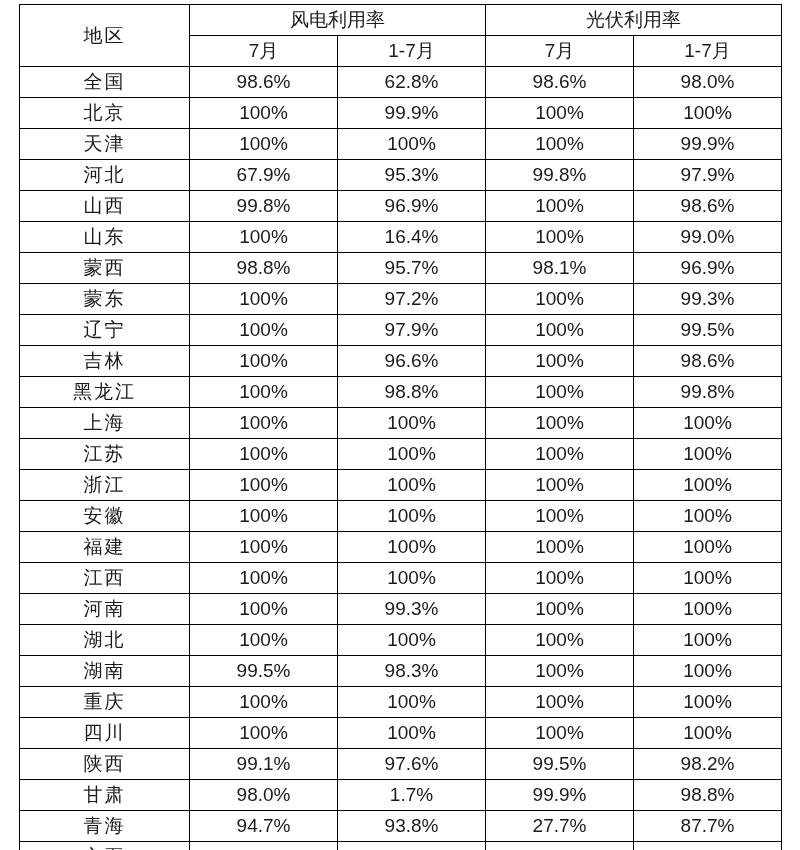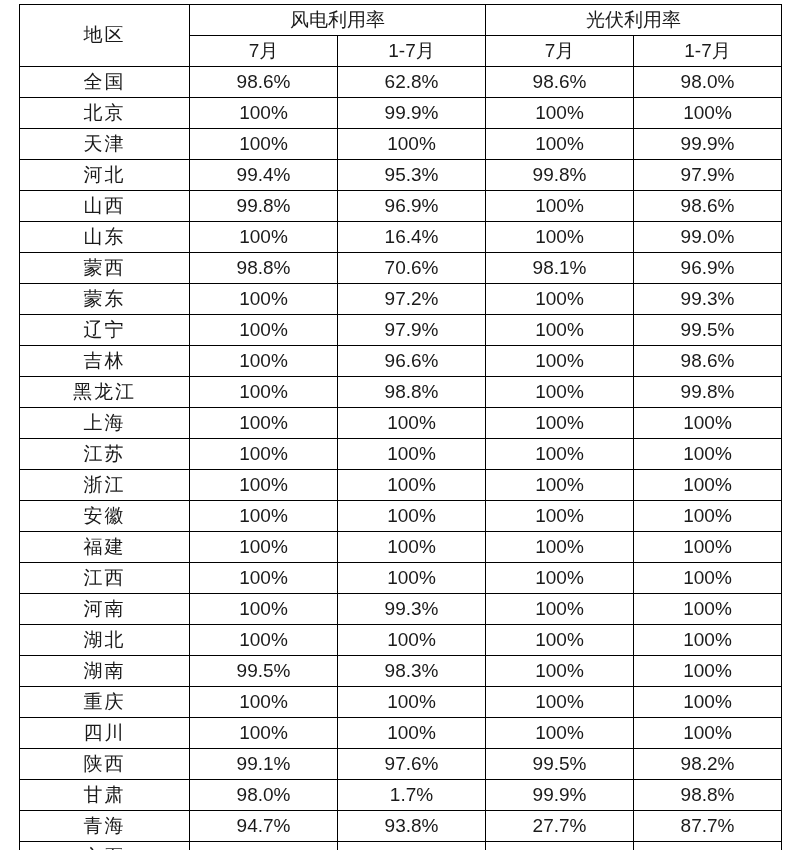--- a/index.html
+++ b/index.html
@@ -49,21 +49,20 @@
     line-height: 30px;
     font-size: 19px;
   }
   .region-cell {
     letter-spacing: 2px;
     margin-top: 18px;
   }
   .corner-cell {
     letter-spacing: 2px;
     font-size: 20px;
-    font-family: Liberation Mono, monospace;
   }
   .val-cell { font-size: 19px; }
 </style>
 </head>
 <body>
 
 <div class="sheet">
   <table class="data-table">
     <colgroup>
       <col class="c-region">
@@ -102,21 +101,21 @@
         </tr>
         <tr>
           <td class="region-cell">天津</td>
           <td class="val-cell">100%</td>
           <td class="val-cell">100%</td>
           <td class="val-cell">100%</td>
           <td class="val-cell">99.9%</td>
         </tr>
         <tr>
           <td class="region-cell">河北</td>
-          <td class="val-cell">99.4%</td>
+          <td class="val-cell">67.9%</td>
           <td class="val-cell">95.3%</td>
           <td class="val-cell">99.8%</td>
           <td class="val-cell">97.9%</td>
         </tr>
         <tr>
           <td class="region-cell">山西</td>
           <td class="val-cell">99.8%</td>
           <td class="val-cell">96.9%</td>
           <td class="val-cell">100%</td>
           <td class="val-cell">98.6%</td>
@@ -124,21 +123,21 @@
         <tr>
           <td class="region-cell">山东</td>
           <td class="val-cell">100%</td>
           <td class="val-cell">16.4%</td>
           <td class="val-cell">100%</td>
           <td class="val-cell">99.0%</td>
         </tr>
         <tr>
           <td class="region-cell">蒙西</td>
           <td class="val-cell">98.8%</td>
-          <td class="val-cell">70.6%</td>
+          <td class="val-cell">95.7%</td>
           <td class="val-cell">98.1%</td>
           <td class="val-cell">96.9%</td>
         </tr>
         <tr>
           <td class="region-cell">蒙东</td>
           <td class="val-cell">100%</td>
           <td class="val-cell">97.2%</td>
           <td class="val-cell">100%</td>
           <td class="val-cell">99.3%</td>
         </tr>

